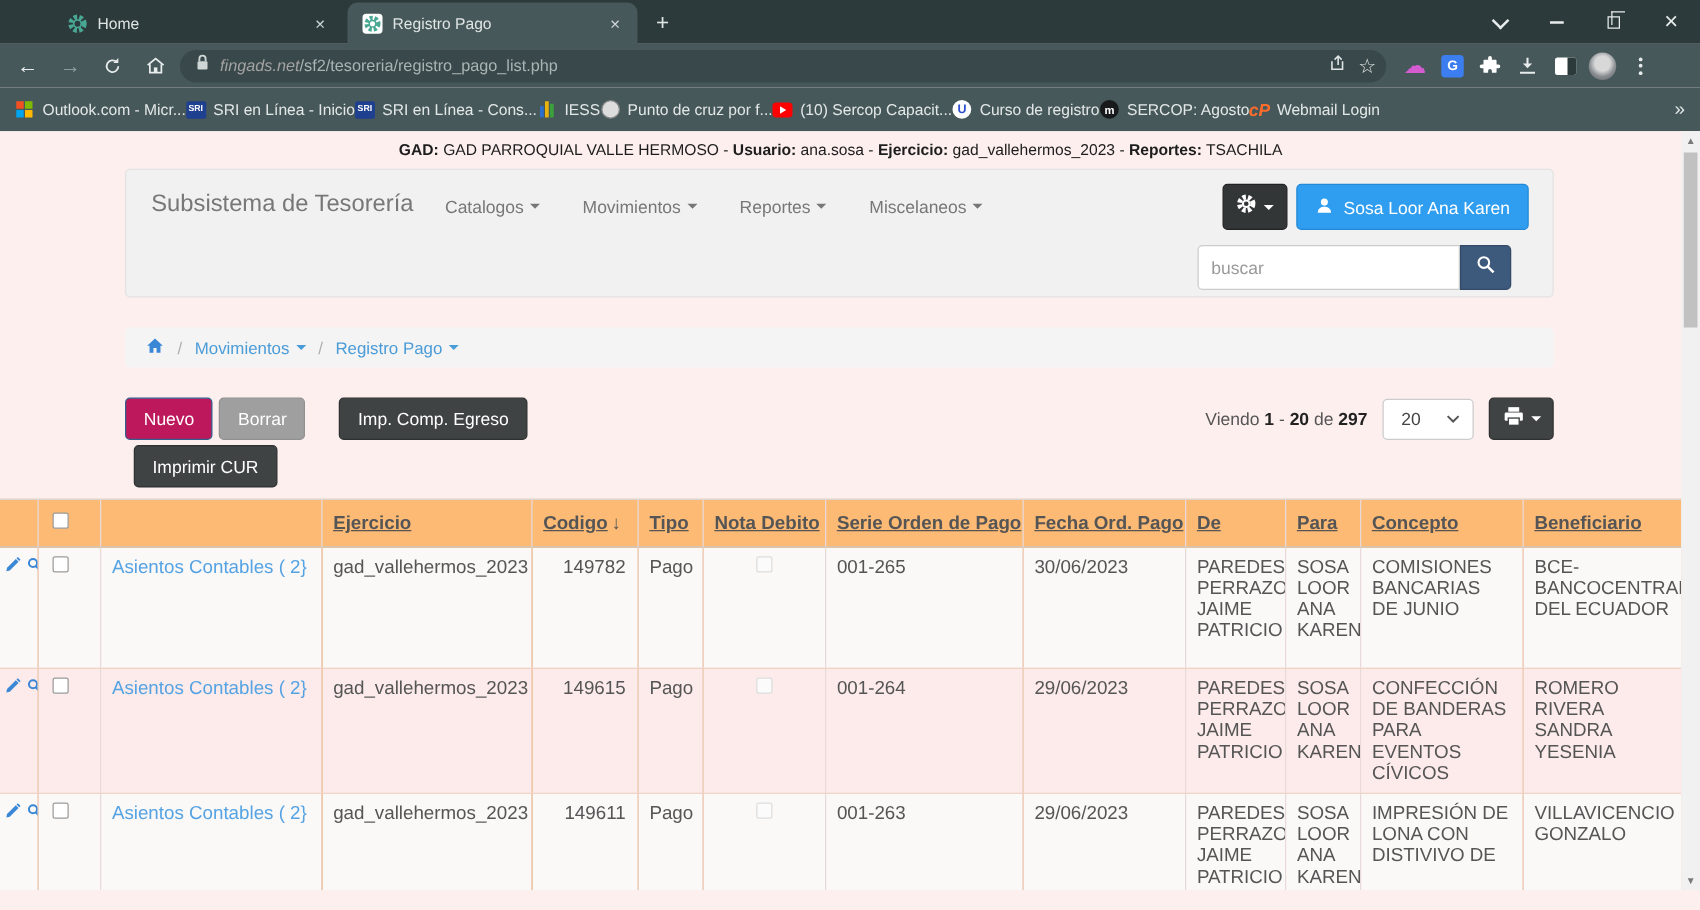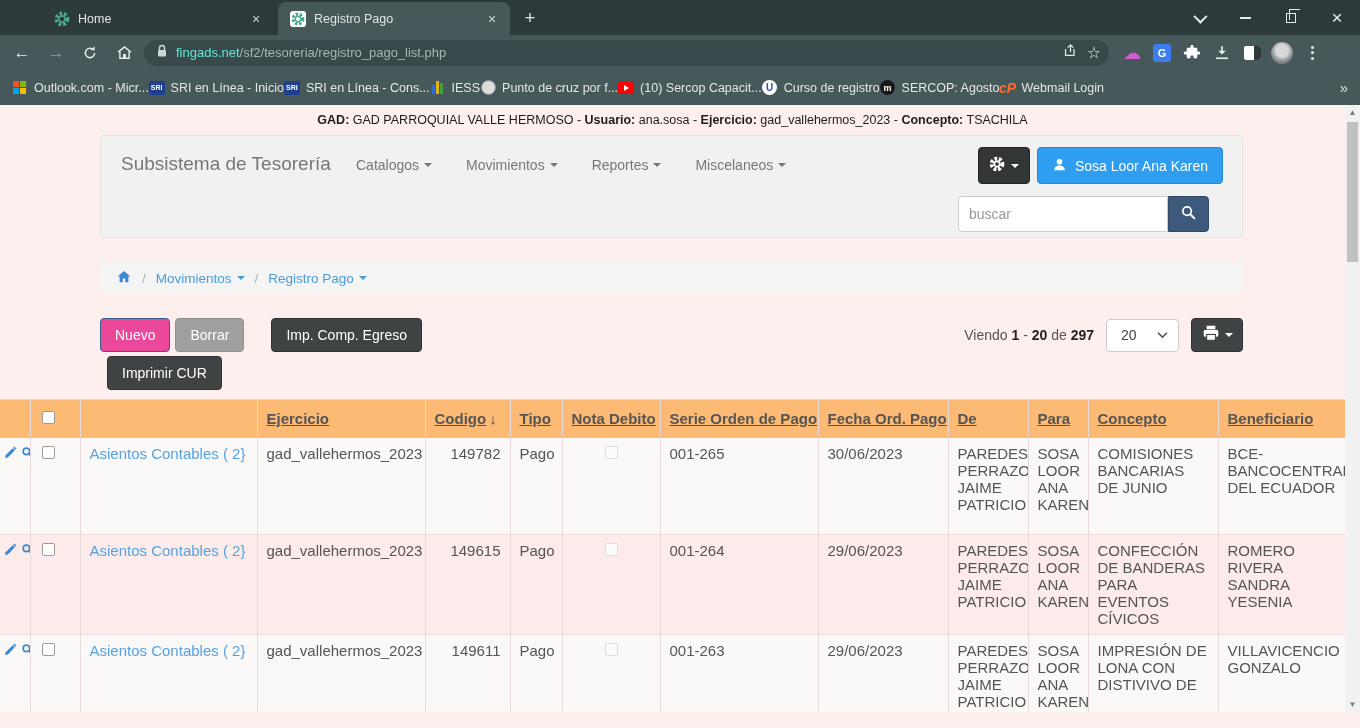--- a/index.html
+++ b/index.html
@@ -24,21 +24,21 @@
   .restore { width:10px; height:10px; border:1.5px solid #e8ecec; position:relative; }
   .restore:before { content:""; position:absolute; left:2px; bottom:2px; width:10px; height:10px; border:1.5px solid #e8ecec; border-right:none; border-bottom:none; }
   .close-x { font-size:19px; line-height:1; }
 
   
   .toolbar { height:35px; background:#46585a; display:flex; align-items:center; padding:0 8px; gap:6px; }
   .nav-ico { width:28px; height:28px; display:flex; align-items:center; justify-content:center; color:#e8ecec; font-size:17px; }
   .nav-ico.dim { color:#8d9b9b; }
   .url-pill { flex:0 0 965px; height:26px; background:#39484a; border-radius:13px; display:flex; align-items:center; padding:0 8px 0 12px; gap:8px; color:#dfe4e4; }
   .url-text { flex:1; font-size:13px; white-space:nowrap; overflow:hidden; }
-  .url-text .domain { color:#5eead4; }
+  .url-text .domain { color:#a3a3a3;font-style:italic; }
   .url-text .path { color:#a9b4b4; }
   .ext-row { display:flex; align-items:center; gap:4px; margin-left:4px; }
   .ext-ico { width:26px; height:26px; display:flex; align-items:center; justify-content:center; }
   .avatar { width:22px; height:22px; border-radius:50%; background:radial-gradient(circle at 50% 40%, #d8d8d8 0 35%, #8b8f93 60%, #555a5e 100%); }
   .dots3 { display:flex; flex-direction:column; gap:2.5px; }
   .dots3 i { width:3px; height:3px; border-radius:50%; background:#e8ecec; }
 
   
   .bookbar { height:35px; background:#46585a; display:flex; align-items:center; padding:0 12px; color:#e3e7e7; font-size:12.5px; }
   .bm { display:flex; align-items:center; gap:6px; white-space:nowrap; }
@@ -78,21 +78,21 @@
   .search-input { width:210px; height:36px; border:1px solid #ccc; border-radius:4px 0 0 4px; padding:0 10px; font-size:14px; color:#555; background:#fff; }
   .search-input::placeholder { color:#999; }
   .search-btn { width:41px; height:36px; background:#3d5a7c; border:1px solid #32496a; border-radius:0 4px 4px 0; display:flex; align-items:center; justify-content:center; }
 
   .breadcrumb { margin:24px 102px 0 100px; height:32px; background:#f4f4f4; border-radius:4px; display:flex; align-items:center; padding:0 16px; gap:10px; font-size:13.5px; color:#4a9cd8; }
   .breadcrumb .sep { color:#b0b0b0; }
   .crumb { display:flex; align-items:center; gap:5px; cursor:pointer; }
 
   .actions { position:relative; margin:24px 102px 0 100px; height:76px; }
   .btn { display:inline-flex; align-items:center; justify-content:center; height:34px; padding:0 14px; border-radius:4px; color:#fff; font-size:14px; cursor:pointer; border:1px solid transparent; }
-  .btn-primary { background:#ec4899; border-color:#345e8c; }
+  .btn-primary { background:#be185d; border-color:#345e8c; }
   .btn-disabled { background:#9f9f9f; border-color:#919191; }
   .btn-dark { background:#404344; border-color:#2e3031; }
   .row1 { display:flex; gap:5px; }
   .row1 .gap { width:6px; }
   .row2 { margin:4px 0 0 7px; }
   .paging { position:absolute; right:0; top:0; display:flex; align-items:center; gap:12px; }
   .viendo { font-size:14px; color:#555; }
   .viendo b { color:#222; }
   .pagesize { width:73px; height:33px; background:#fff; border:1px solid #ccc; border-radius:4px; display:flex; align-items:center; justify-content:space-between; padding:0 10px 0 14px; font-size:14px; color:#444; }
   .print-btn { width:52px; height:34px; background:#404344; border:1px solid #2e3031; border-radius:4px; display:flex; align-items:center; justify-content:center; gap:5px; color:#fff; }
@@ -292,21 +292,21 @@
         </span>
       <span>Webmail Login</span>
     </div>
     <span class="bm-overflow">»</span>
   </div>
 
   <div class="viewport">
     <div class="page">
 
       <div class="info-bar">
-        <b>GAD:</b> <span>GAD PARROQUIAL VALLE HERMOSO</span><span> - </span><b>Usuario:</b> <span>ana.sosa</span><span> - </span><b>Ejercicio:</b> <span>gad_vallehermos_2023</span><span> - </span><b>Concepto:</b> <span>TSACHILA</span>
+        <b>GAD:</b> <span>GAD PARROQUIAL VALLE HERMOSO</span><span> - </span><b>Usuario:</b> <span>ana.sosa</span><span> - </span><b>Ejercicio:</b> <span>gad_vallehermos_2023</span><span> - </span><b>Reportes:</b> <span>TSACHILA</span>
       </div>
 
       <div class="navbar">
         <div class="brand">Subsistema de Tesorería</div>
         <div class="menus">
           <span class="menu-item">
               <span>Catalogos</span>
               <span class="caret"></span>
             </span>
           <span class="menu-item">

